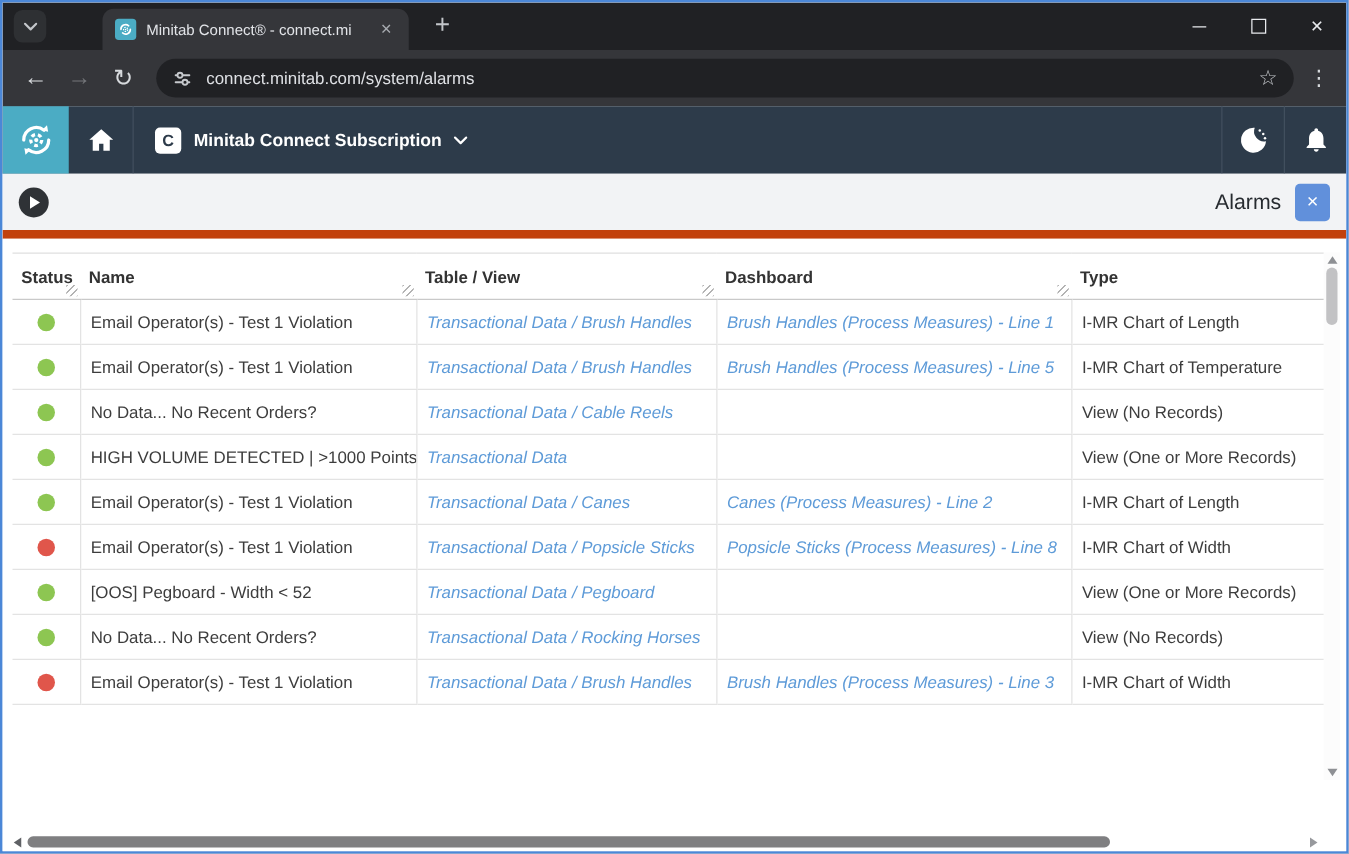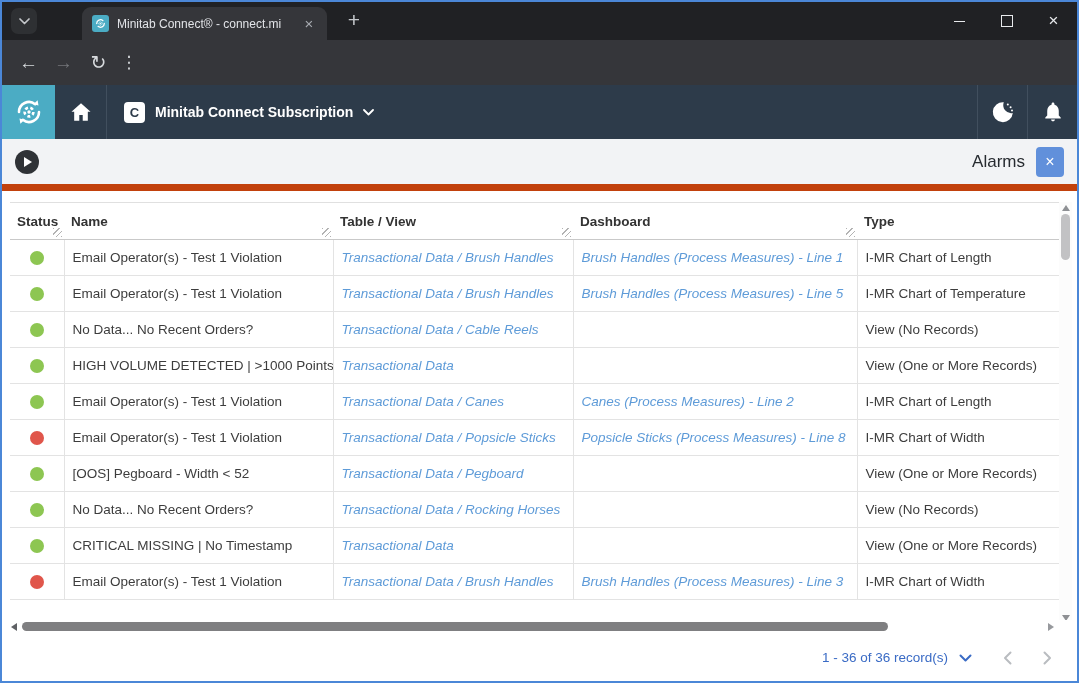--- a/index.html
+++ b/index.html
@@ -115,20 +115,32 @@
           <span class="max-box"></span>
         </div>
       <div class="win-btn win-x">×</div>
     </div>
   </div>
 
   <div class="toolbar">
     <div class="nav-btn">←</div>
     <div class="nav-btn disabled">→</div>
     <div class="nav-btn">↻</div>
+    <div class="omnibox">
+      <svg width="16" height="16" viewBox="0 0 16 16">
+          <g stroke="#c6c9cd" stroke-width="1.5" stroke-linecap="round">
+            <line x1="2.5" y1="5.2" x2="13.5" y2="5.2"></line>
+            <line x1="2.5" y1="10.8" x2="13.5" y2="10.8"></line>
+          </g>
+          <circle cx="6" cy="5.2" r="2" fill="#202124" stroke="#c6c9cd" stroke-width="1.5"></circle>
+          <circle cx="10" cy="10.8" r="2" fill="#202124" stroke="#c6c9cd" stroke-width="1.5"></circle>
+        </svg>
+      <span class="url">connect.minitab.com/system/alarms</span>
+      <span class="star">☆</span>
+    </div>
     <div class="menu-dots">⋮</div>
   </div>
 
   <div class="app-header">
     <div class="logo">
       <svg width="36" height="36" viewBox="0 0 36 36">
           <g stroke="#fff" fill="none" stroke-width="2.6" stroke-linecap="round">
             <path d="M8 18a10 10 0 0 1 16.2-7.8"></path>
             <path d="M28 18a10 10 0 0 1-16.2 7.8"></path>
           </g>
@@ -248,27 +260,20 @@
             <td>View (One or More Records)</td>
           </tr>
           <tr>
             <td class="c-status"><span class="dot" style="background: rgb(141, 198, 82);"></span></td>
             <td>No Data... No Recent Orders?</td>
             <td><span class="link">Transactional Data / Rocking Horses</span></td>
             <td></td>
             <td>View (No Records)</td>
           </tr>
           <tr>
-            <td class="c-status"><span class="dot" style="background: rgb(141, 198, 82);"></span></td>
-            <td>CRITICAL MISSING | No Timestamp</td>
-            <td><span class="link">Transactional Data</span></td>
-            <td></td>
-            <td>View (One or More Records)</td>
-          </tr>
-          <tr>
             <td class="c-status"><span class="dot" style="background: rgb(224, 86, 75);"></span></td>
             <td>Email Operator(s) - Test 1 Violation</td>
             <td><span class="link">Transactional Data / Brush Handles</span></td>
             <td><span class="link">Brush Handles (Process Measures) - Line 3</span></td>
             <td>I-MR Chart of Width</td>
           </tr>
         </tbody>
     </table>
     <div class="vscroll">
       <span class="tri-up"></span>
@@ -277,32 +282,14 @@
       <span class="tri-down"></span>
     </div>
   </div>
 
   <div class="hscroll">
     <span class="tri-left"></span>
     <span class="hthumb"></span>
     <span class="tri-right"></span>
   </div>
 
-  <div class="footer">
-    <span class="page-label">1 - 36 of 36 record(s)</span>
-    <span class="page-dd">
-      <svg width="13" height="8" viewBox="0 0 13 8">
-          <polyline points="1.5,1.5 6.5,6.5 11.5,1.5" fill="none" stroke="#3a6bc5" stroke-width="2" stroke-linecap="round" stroke-linejoin="round"></polyline>
-        </svg>
-    </span>
-    <span class="pg-btn pg-prev">
-      <svg width="9" height="14" viewBox="0 0 9 14">
-          <polyline points="7.5,1.5 2,7 7.5,12.5" fill="none" stroke="#b9bcc0" stroke-width="2" stroke-linecap="round" stroke-linejoin="round"></polyline>
-        </svg>
-    </span>
-    <span class="pg-btn pg-next">
-      <svg width="9" height="14" viewBox="0 0 9 14">
-          <polyline points="1.5,1.5 7,7 1.5,12.5" fill="none" stroke="#b9bcc0" stroke-width="2" stroke-linecap="round" stroke-linejoin="round"></polyline>
-        </svg>
-    </span>
-  </div>
 
 </div>
 
 </body></html>

